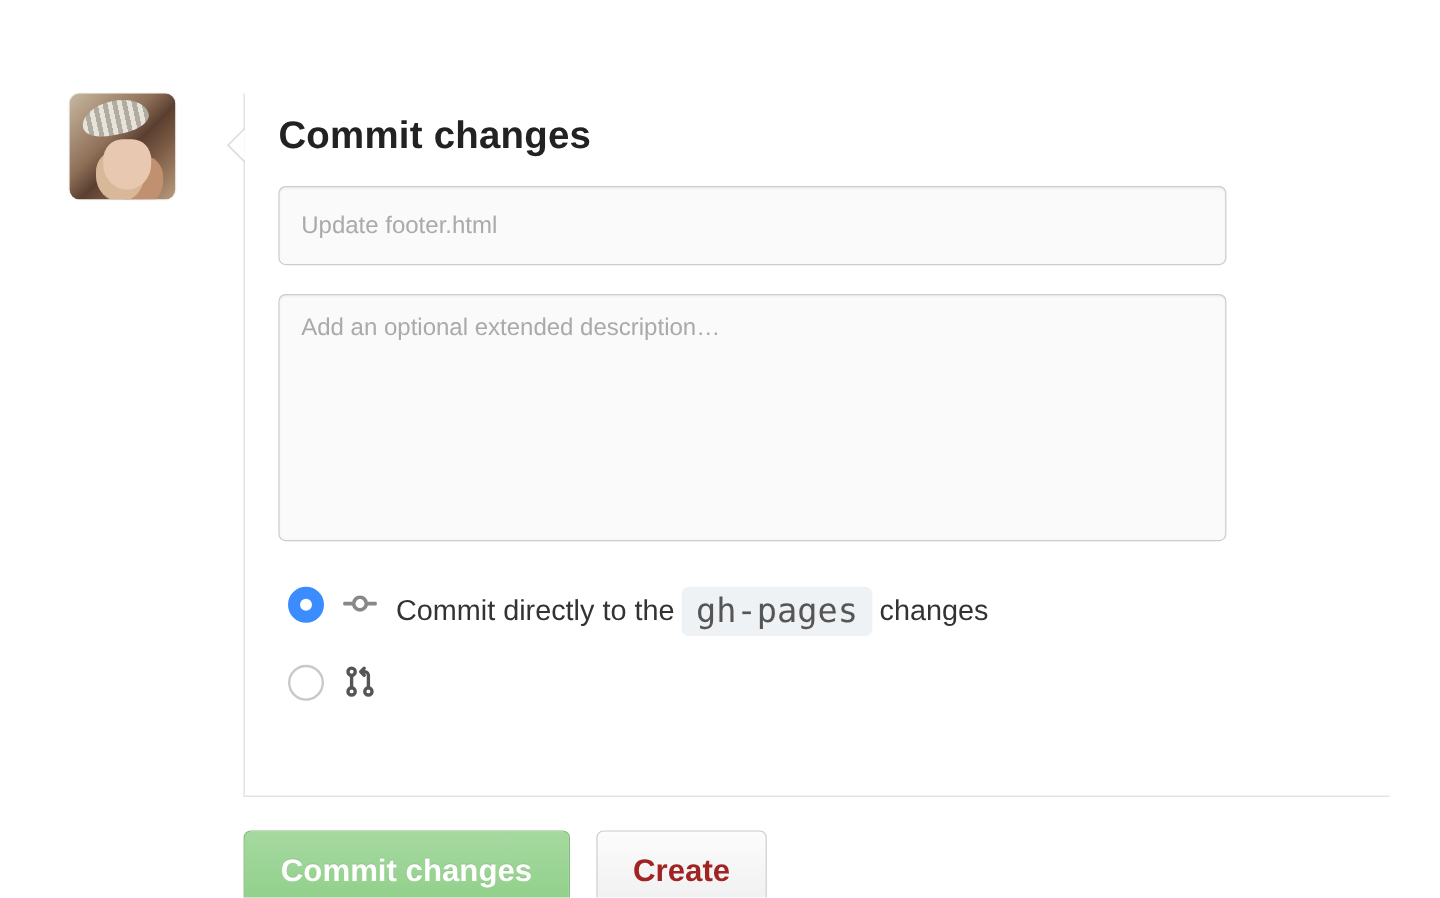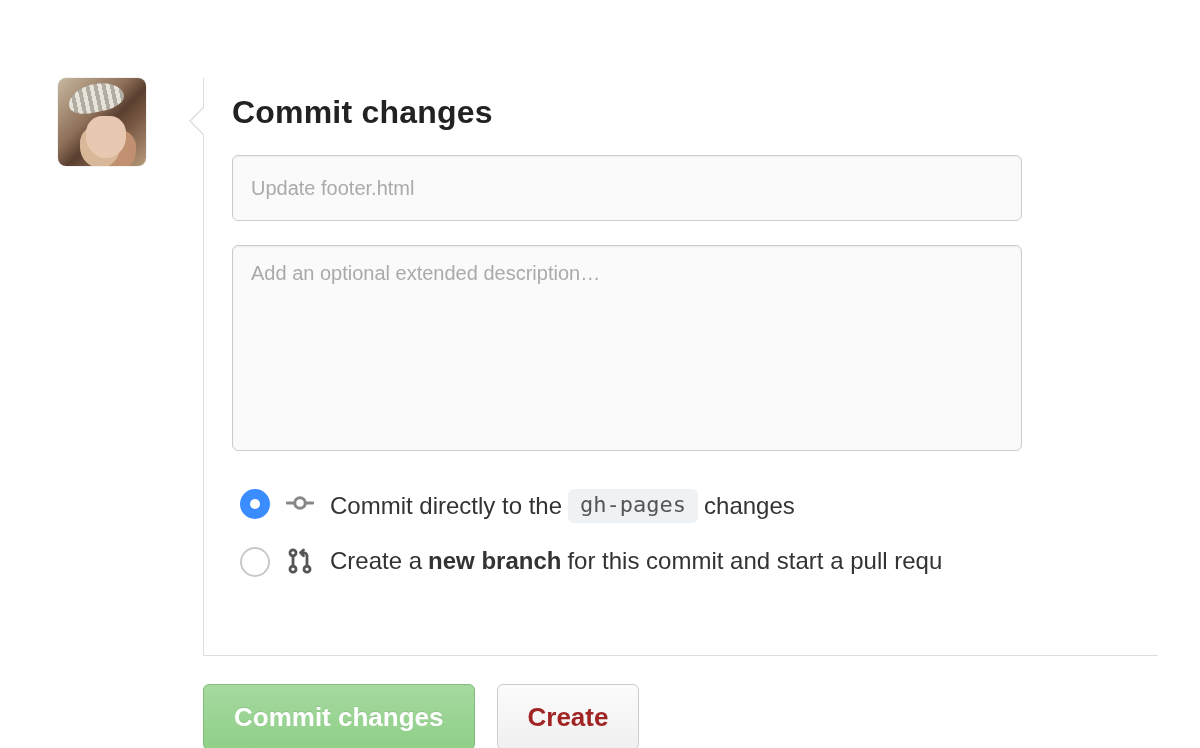--- a/index.html
+++ b/index.html
@@ -127,21 +127,21 @@
   .opt svg { width:28px; height:28px; flex:0 0 auto; }
   .opt .txt { display:inline-flex; align-items:center; gap:6px; }
   .opt .txt b { font-weight:700; }
 
   .branch-pill {
     display:inline-block;
     padding:2px 12px 3px;
     background:#eef2f4;
     border-radius:6px;
     font-family: "SFMono-Regular", Menlo, Consolas, monospace;
-    font-size:22px;
+    font-size:28px;
     color:#555;
     line-height:1.3;
   }
 
   .actions {
     margin: 28px 0 0 145px;
     display:flex;
     gap:22px;
   }
   .btn {
@@ -207,25 +207,20 @@
         <span>
           <svg viewBox="0 0 24 24" fill="none" stroke="#555" stroke-width="2.4" stroke-linecap="round" stroke-linejoin="round">
             <circle cx="6" cy="5" r="2.6" fill="#fff"></circle>
             <circle cx="6" cy="19" r="2.6" fill="#fff"></circle>
             <circle cx="18" cy="19" r="2.6" fill="#fff"></circle>
             <line x1="6" y1="7.6" x2="6" y2="16.4"></line>
             <path d="M13 5 h2.5 A2.5 2.5 0 0 1 18 7.5 V16.4"></path>
             <polyline points="15,2.5 12.5,5 15,7.5"></polyline>
           </svg>
         </span>
-        <span class="txt">
-          <span>Create a</span>
-          <b>new branch</b>
-          <span>for this commit and start a pull requ</span>
-        </span>
       </label>
 
     </div>
   </div>
 
   <div class="actions">
     <button class="btn btn-primary">Commit changes</button>
     <button class="btn btn-secondary">Create</button>
   </div>
 

